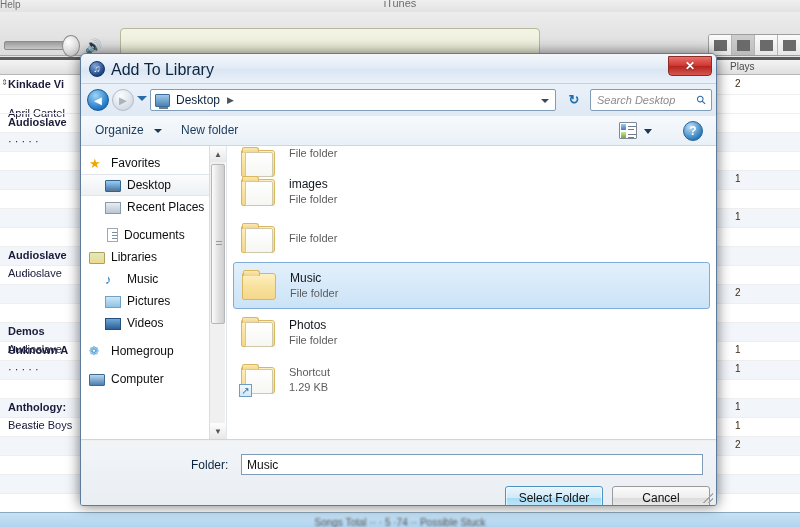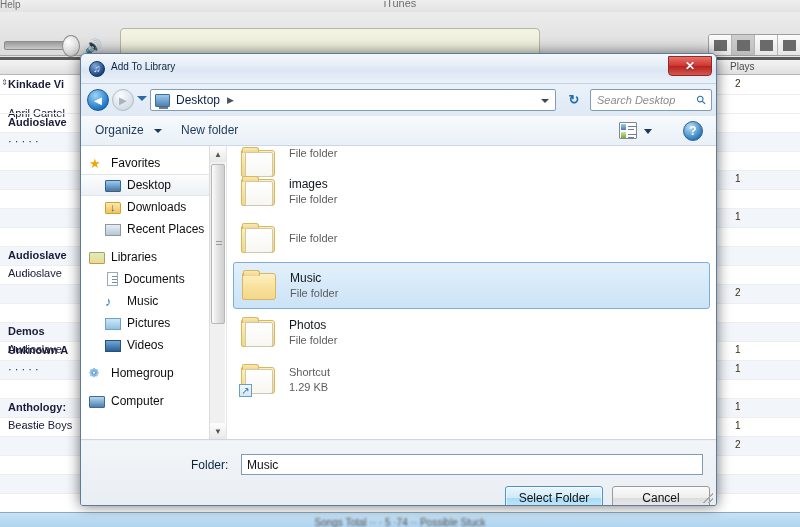--- a/index.html
+++ b/index.html
@@ -126,21 +126,21 @@
   }
   .dlg-icon {
     position: absolute; left: 8px; top: 7px; width: 16px; height: 16px;
     border-radius: 50%;
     background: radial-gradient(circle at 35% 28%, #7fa6d8, #17407e 75%);
     border: 1px solid #123364;
     color: #e8f0fb; font-size: 10px; text-align: center; line-height: 14px;
   }
   .dlg-title {
     position: absolute; left: 30px; top: 7px;
-    font-size: 10px; color: #0b2540;
+    font-size: 16px; color: #0b2540;
   }
   .dlg-close {
     position: absolute; right: 4px; top: 2px; width: 44px; height: 20px;
     background: linear-gradient(#e7706b 0%, #cf342e 50%, #b32420 51%, #d8554f 100%);
     border: 1px solid #8d2a26; border-radius: 0 0 4px 4px;
     color: #fff; font-size: 12px; font-weight: bold;
     display: flex; align-items: center; justify-content: center;
     text-shadow: 0 1px 1px rgba(0,0,0,0.45);
   }
 
@@ -576,36 +576,32 @@
           <div class="nav-group">
             <div class="nav-item">
               <span class="nav-ico ico-star">★</span>
               <span>Favorites</span>
             </div>
             <div class="nav-item child sel">
               <span class="nav-ico ico-monitor"></span>
               <span>Desktop</span>
             </div>
             <div class="nav-item child">
-              <span class="nav-ico ico-folder ico-dl"></span>
-              <span>Downloads</span>
-            </div>
-            <div class="nav-item child">
               <span class="nav-ico ico-recent"></span>
               <span>Recent Places</span>
             </div>
           </div>
           <div class="nav-group">
+            <div class="nav-item child">
+              <span class="nav-ico ico-doc"></span>
+              <span>Documents</span>
+            </div>
             <div class="nav-item">
               <span class="nav-ico ico-libfolder"></span>
               <span>Libraries</span>
-            </div>
-            <div class="nav-item child">
-              <span class="nav-ico ico-doc"></span>
-              <span>Documents</span>
             </div>
             <div class="nav-item child">
               <span class="nav-ico ico-music">♪</span>
               <span>Music</span>
             </div>
             <div class="nav-item child">
               <span class="nav-ico ico-pic"></span>
               <span>Pictures</span>
             </div>
             <div class="nav-item child">

